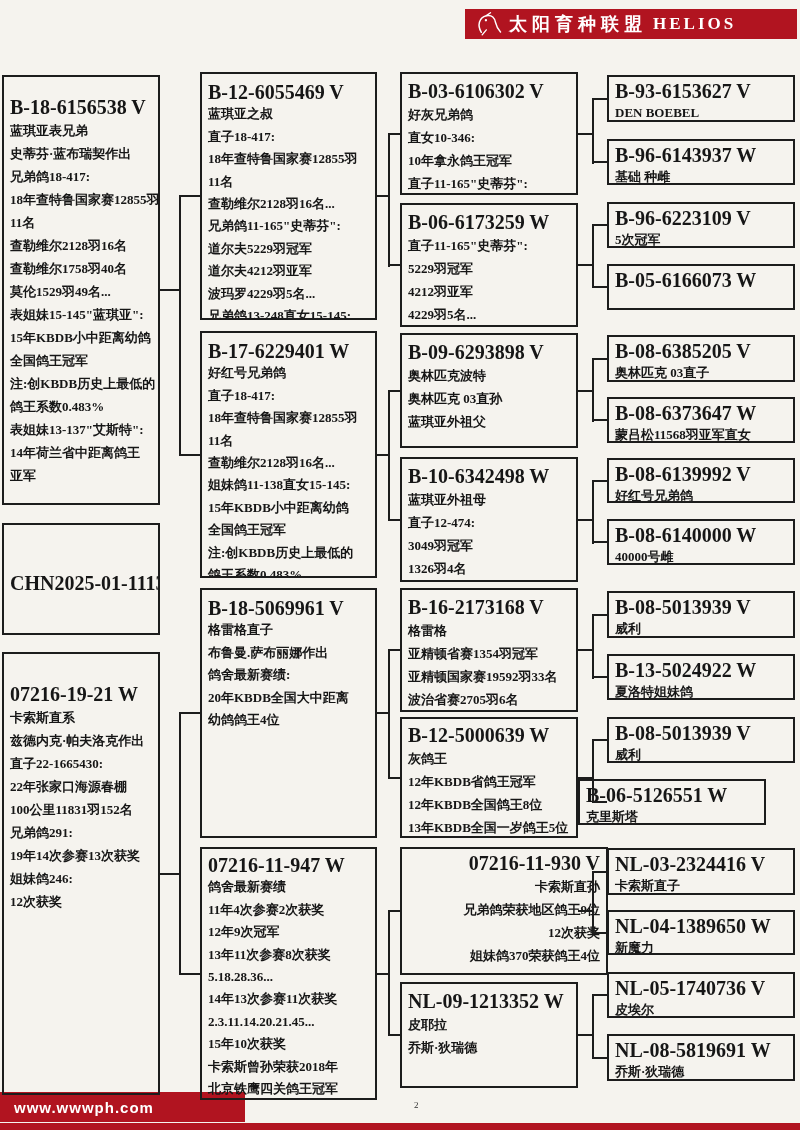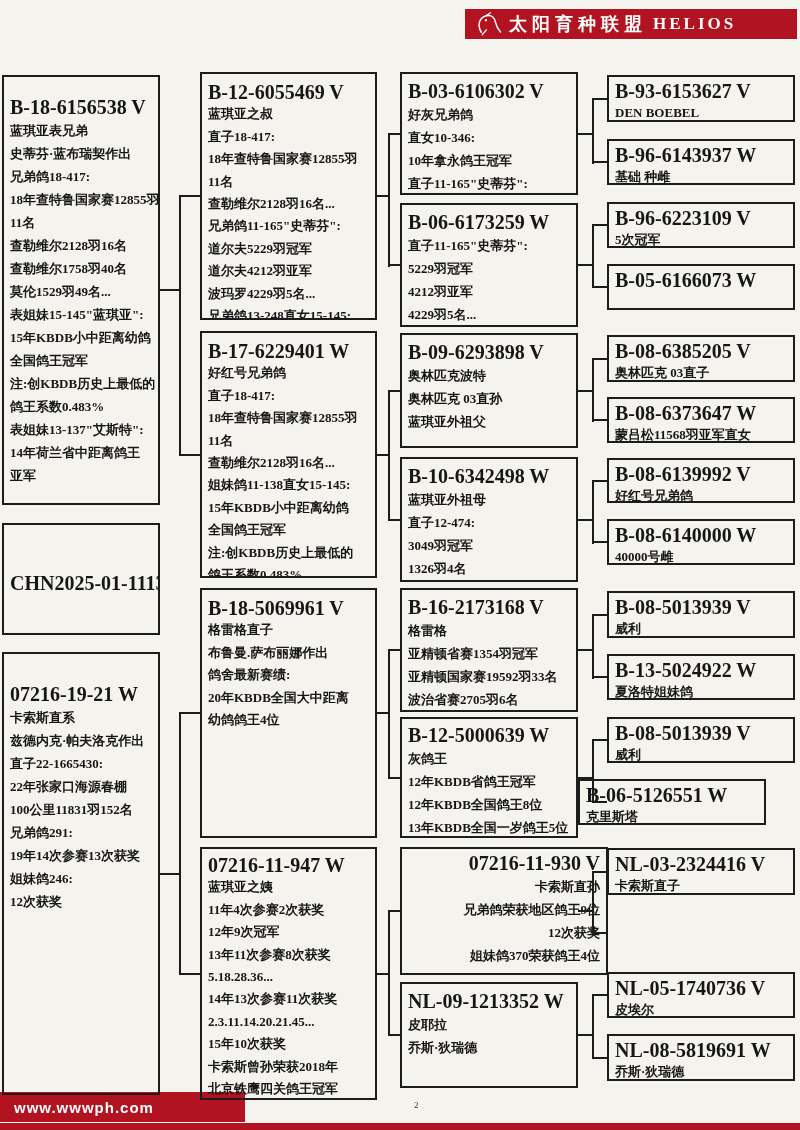--- a/index.html
+++ b/index.html
@@ -149,21 +149,21 @@
     <div class="pbox" style="left: 200px; top: 588px; width: 177px; height: 250px; padding-top: 7px;">
       <div class="bid" style="line-height: 22.4px;">B-18-5069961 V</div>
       <div class="bline" style="line-height: 22.4px;">格雷格直子</div>
       <div class="bline" style="line-height: 22.4px;">布鲁曼.萨布丽娜作出</div>
       <div class="bline" style="line-height: 22.4px;">鸽舍最新赛绩:</div>
       <div class="bline" style="line-height: 22.4px;">20年KBDB全国大中距离</div>
       <div class="bline" style="line-height: 22.4px;">幼鸽鸽王4位</div>
     </div>
     <div class="pbox" style="left: 200px; top: 847px; width: 177px; height: 253px; padding-top: 5px;">
       <div class="bid" style="line-height: 22.4px;">07216-11-947 W</div>
-      <div class="bline" style="line-height: 22.4px;">蓝琪亚之姨</div>
+      <div class="bline" style="line-height: 22.4px;">鸽舍最新赛绩</div>
       <div class="bline" style="line-height: 22.4px;">11年4次参赛2次获奖</div>
       <div class="bline" style="line-height: 22.4px;">12年9次冠军</div>
       <div class="bline" style="line-height: 22.4px;">13年11次参赛8次获奖</div>
       <div class="bline" style="line-height: 22.4px;">5.18.28.36...</div>
       <div class="bline" style="line-height: 22.4px;">14年13次参赛11次获奖</div>
       <div class="bline" style="line-height: 22.4px;">2.3.11.14.20.21.45...</div>
       <div class="bline" style="line-height: 22.4px;">15年10次获奖</div>
       <div class="bline" style="line-height: 22.4px;">卡索斯曾孙荣获2018年</div>
       <div class="bline" style="line-height: 22.4px;">北京铁鹰四关鸽王冠军</div>
     </div>
@@ -263,20 +263,24 @@
       <div class="bid" style="line-height: 22px;">B-08-5013939 V</div>
       <div class="bline" style="line-height: 22px;">威利</div>
     </div>
     <div class="pbox" style="left: 578px; top: 779px; width: 188px; height: 46px; padding-top: 3px;">
       <div class="bid" style="line-height: 22px;">B-06-5126551 W</div>
       <div class="bline" style="line-height: 22px;">克里斯塔</div>
     </div>
     <div class="pbox" style="left: 607px; top: 848px; width: 188px; height: 47px; padding-top: 3px;">
       <div class="bid" style="line-height: 22px;">NL-03-2324416 V</div>
       <div class="bline" style="line-height: 22px;">卡索斯直子</div>
+    </div>
+    <div class="pbox" style="left: 607px; top: 910px; width: 188px; height: 45px; padding-top: 3px;">
+      <div class="bid" style="line-height: 22px;">NL-04-1389650 W</div>
+      <div class="bline" style="line-height: 22px;">新魔力</div>
     </div>
     <div class="pbox" style="left: 607px; top: 972px; width: 188px; height: 46px; padding-top: 3px;">
       <div class="bid" style="line-height: 22px;">NL-05-1740736 V</div>
       <div class="bline" style="line-height: 22px;">皮埃尔</div>
     </div>
     <div class="pbox" style="left: 607px; top: 1034px; width: 188px; height: 47px; padding-top: 3px;">
       <div class="bid" style="line-height: 22px;">NL-08-5819691 W</div>
       <div class="bline" style="line-height: 22px;">乔斯·狄瑞德</div>
     </div>
     <div class="cline" style="left: 160px; top: 289px; width: 21px; height: 2px;"></div>

